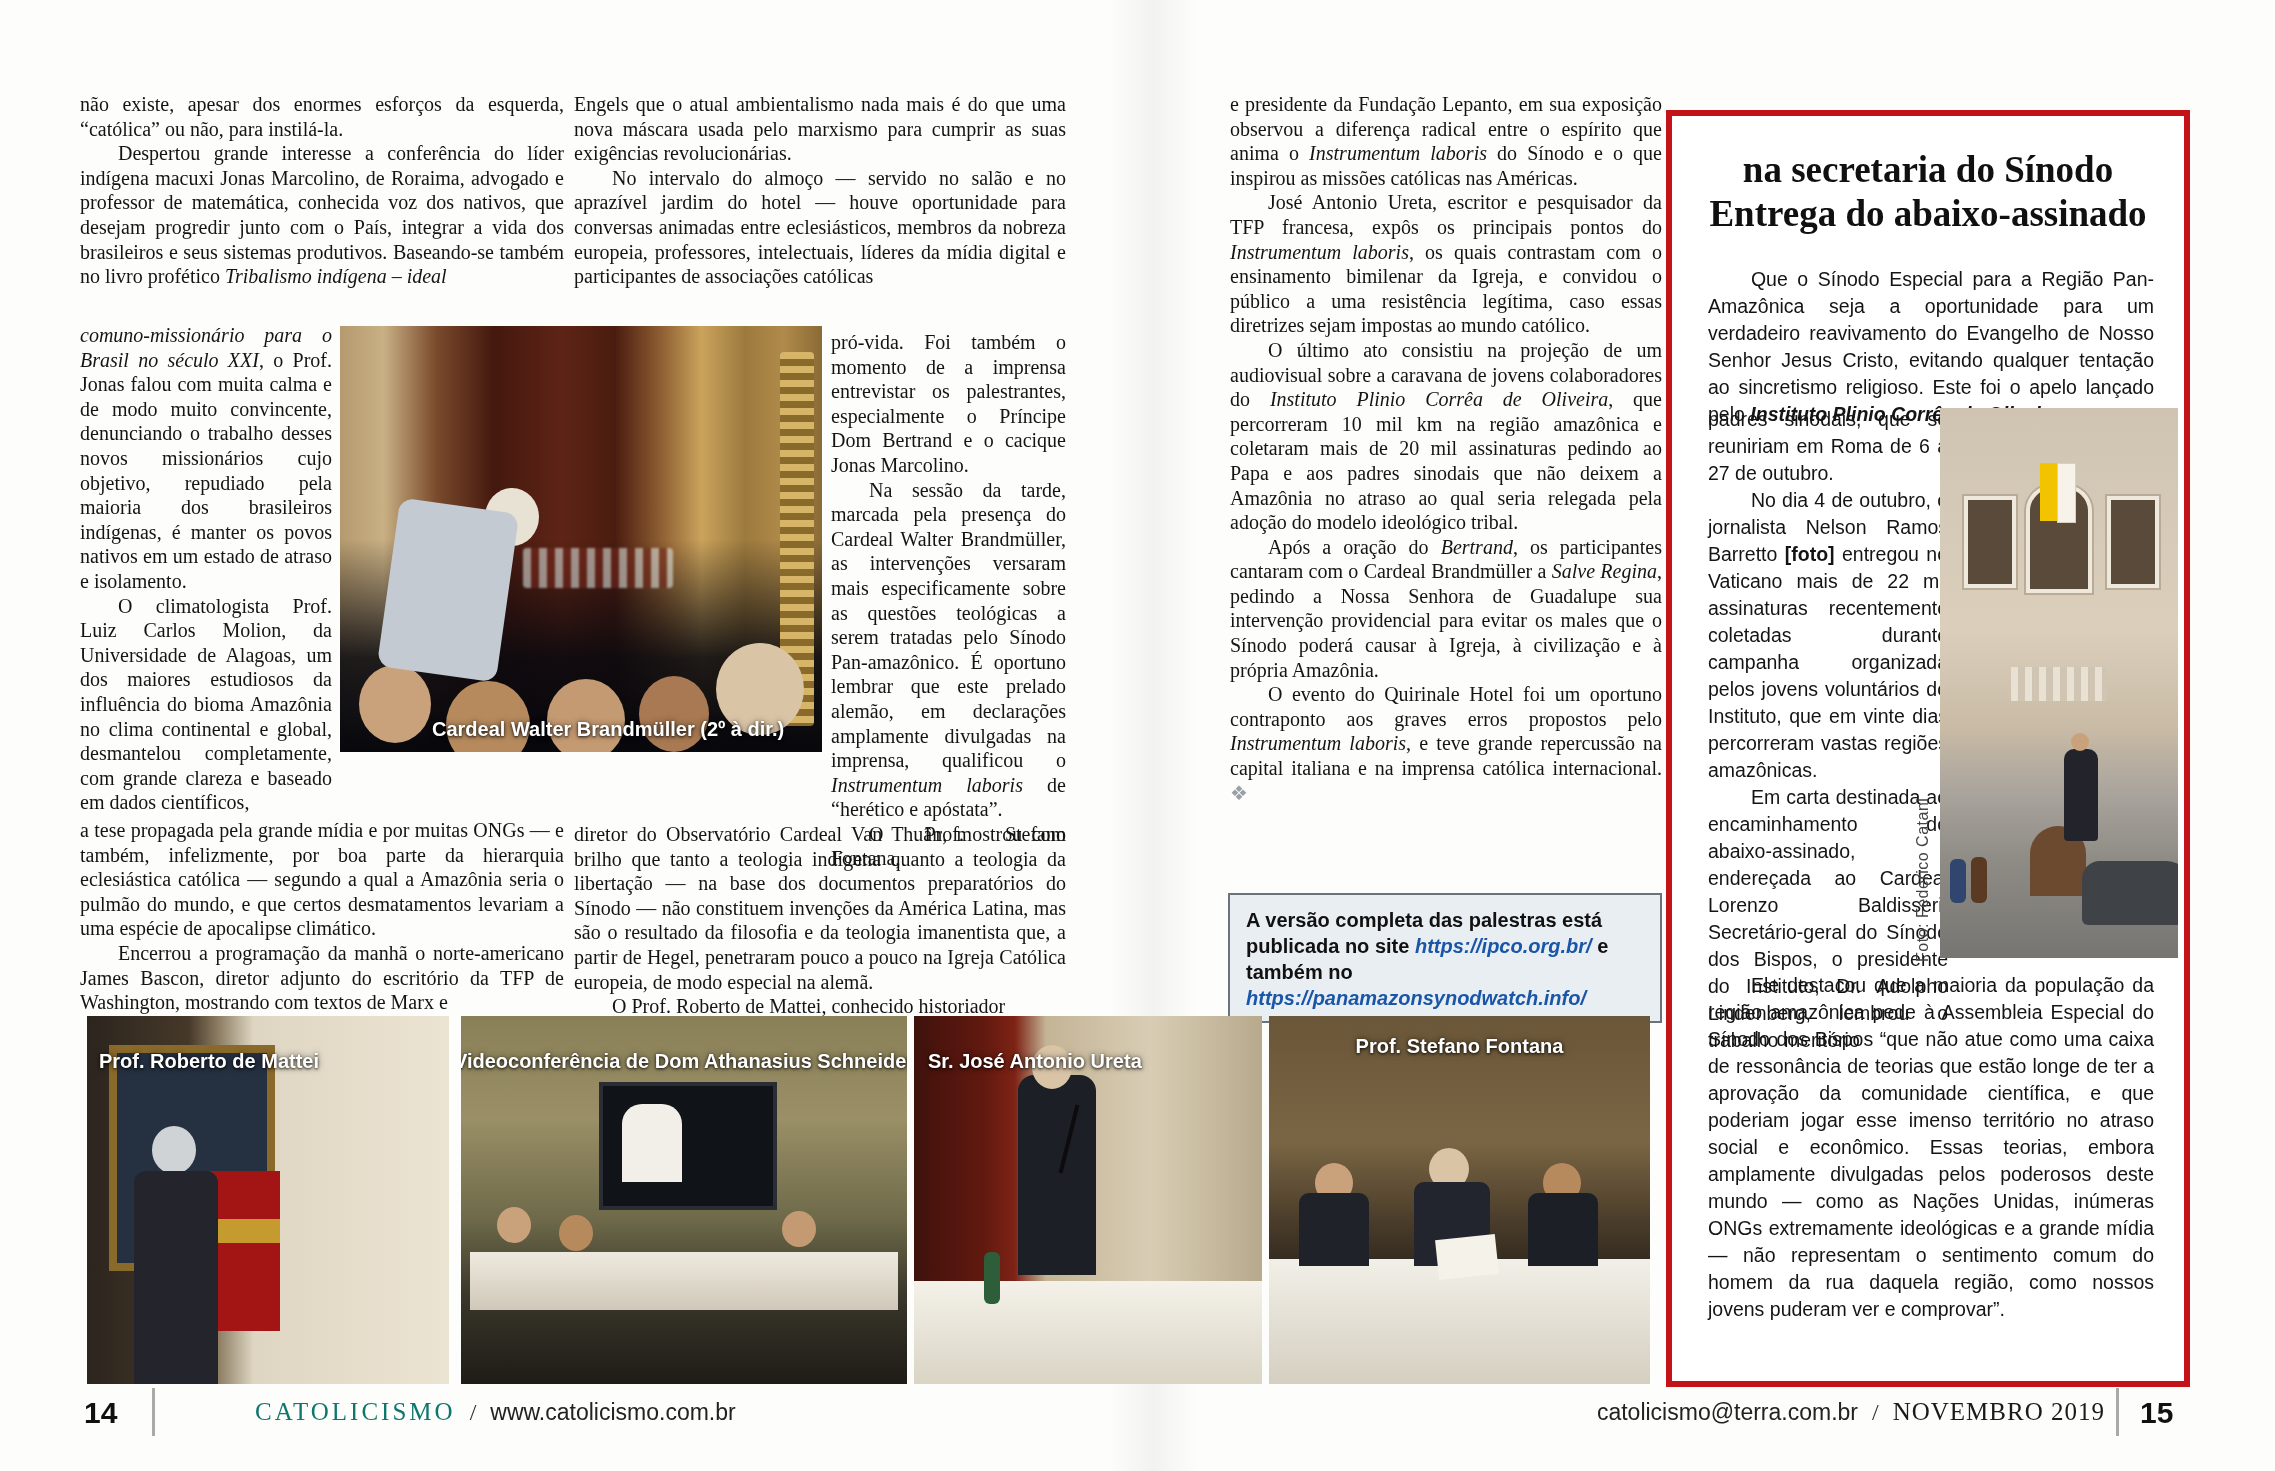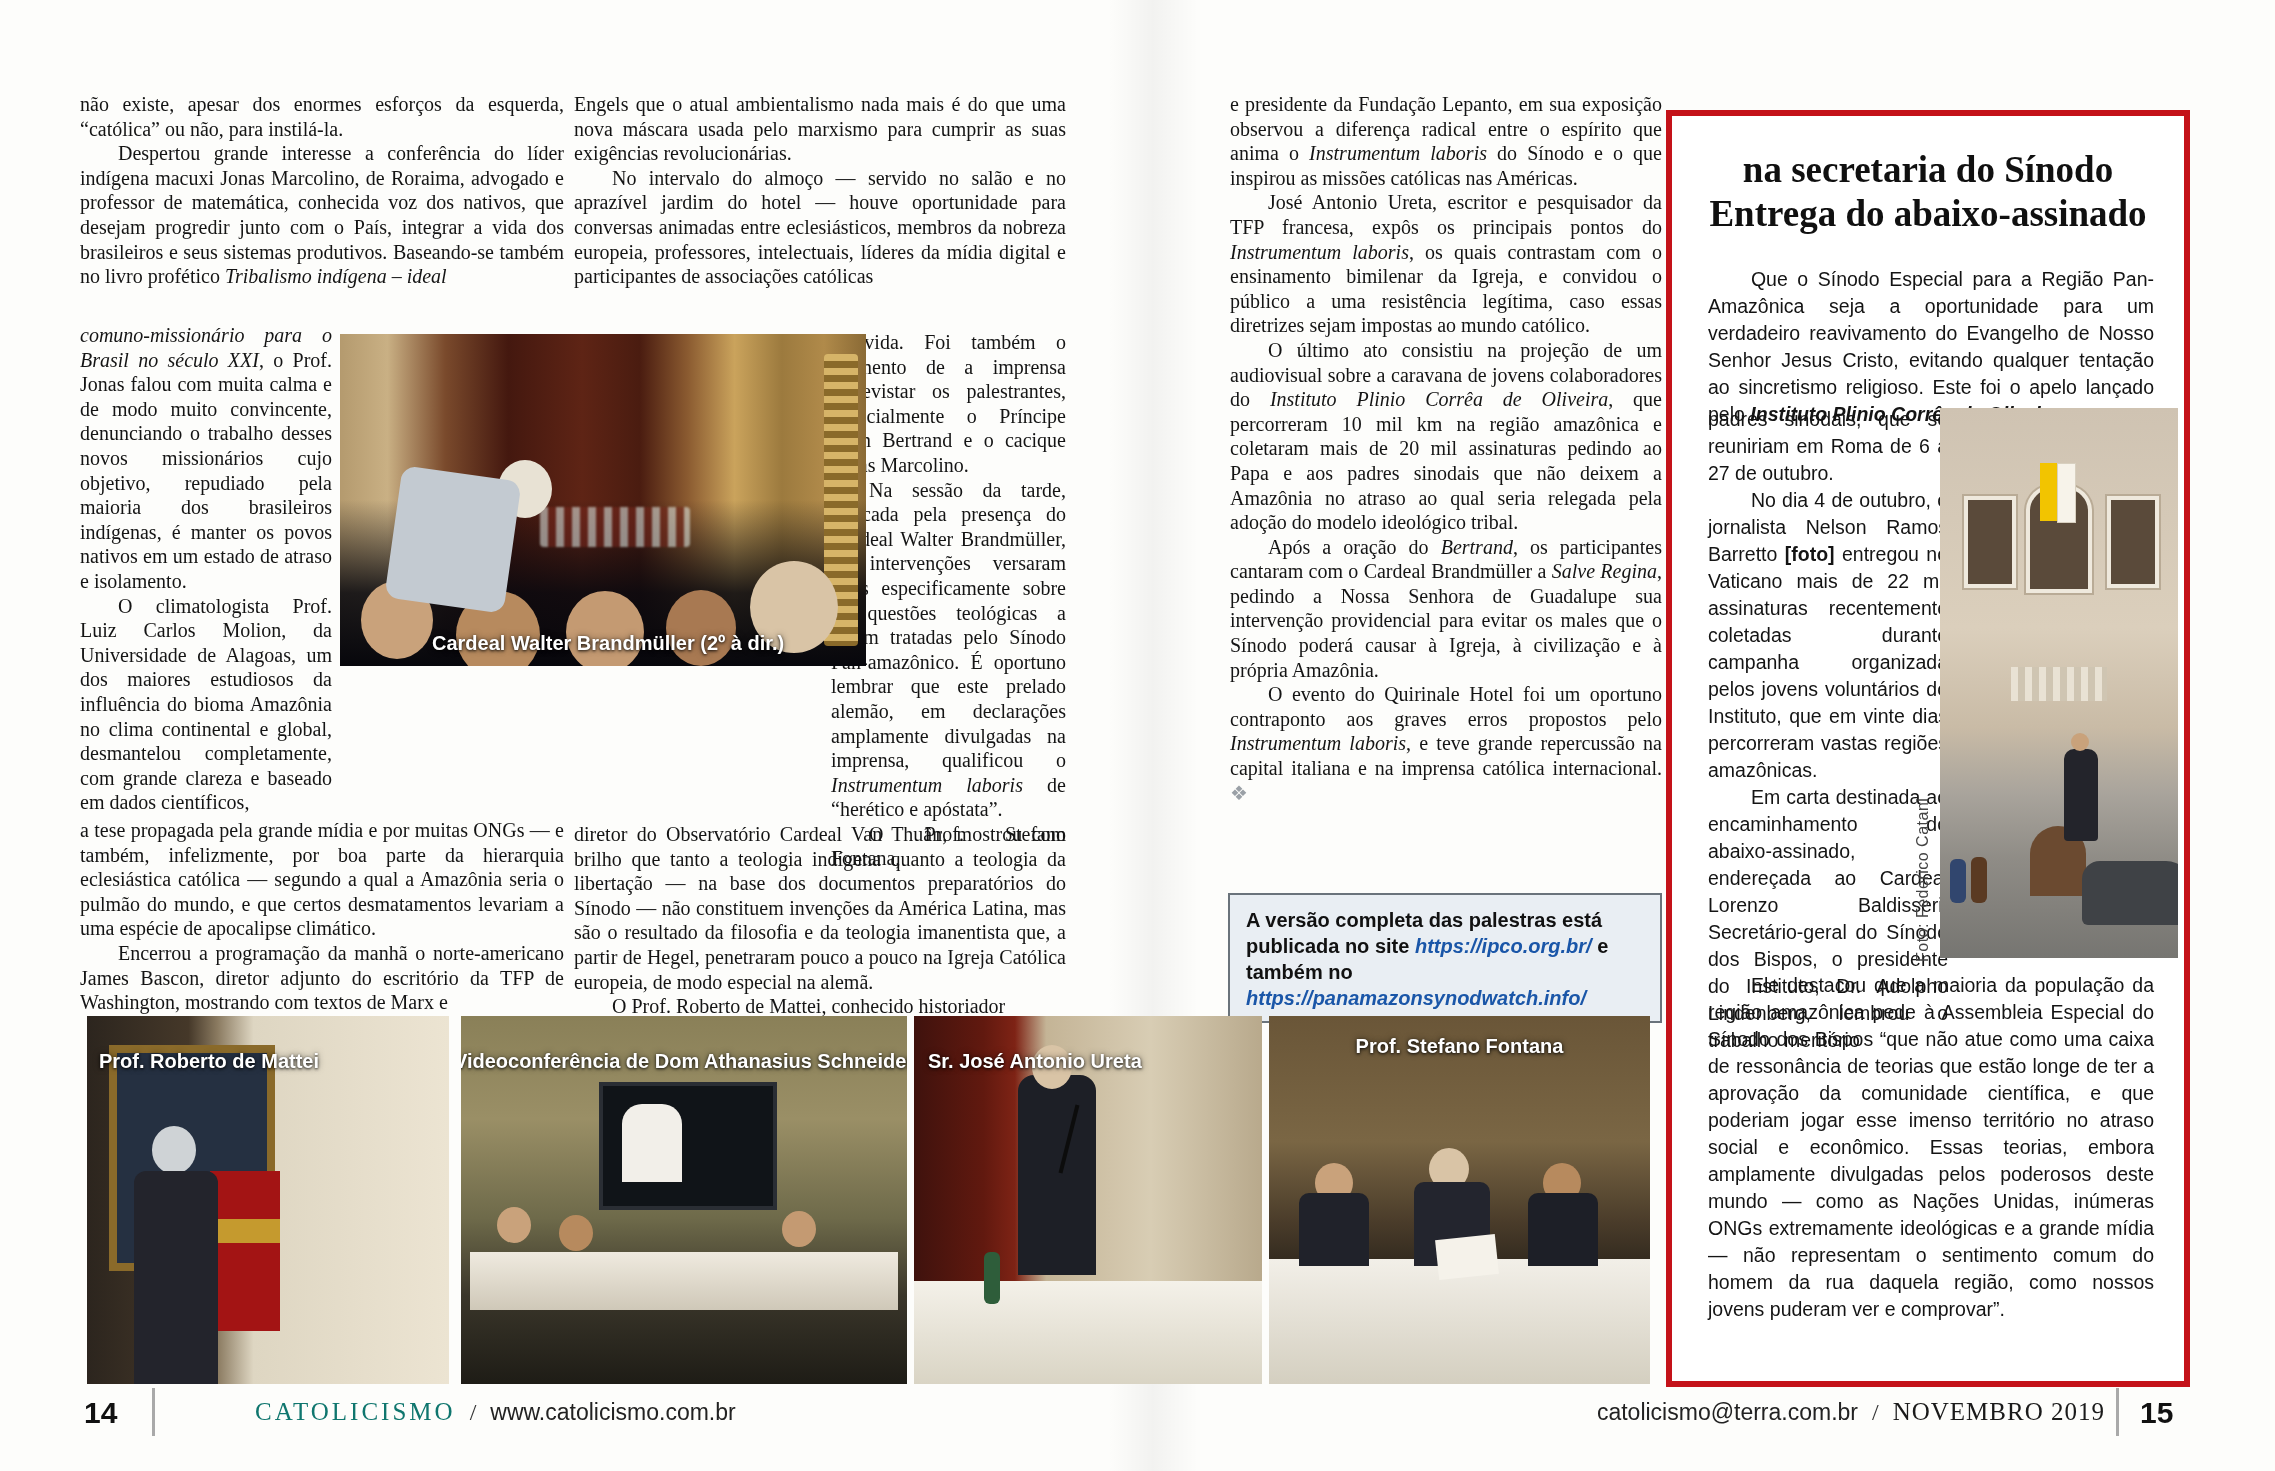--- a/index.html
+++ b/index.html
@@ -84,21 +84,21 @@
   <div class="txt" style="left:831px;top:330px;width:235px;">
       <p><span>pró-vida. Foi também o momento de a imprensa entrevistar os palestrantes, especialmente o Príncipe Dom Bertrand e o cacique Jonas Marcolino.</span></p>
       <p class="ind"><span>Na sessão da tarde, marcada pela presença do Cardeal Walter Brandmüller, as intervenções versaram mais especificamente sobre as questões teológicas a serem tratadas pelo Sínodo Pan-amazônico. É oportuno lembrar que este prelado alemão, em declarações amplamente divulgadas na imprensa, qualificou o </span><span class="r-i">Instrumentum laboris</span><span> de “herético e apóstata”.</span></p>
       <p class="ind"><span>O Prof. Stefano Fontana,</span></p>
     </div>
   <div class="txt" style="left:574px;top:822px;width:492px;">
       <p><span>diretor do Observatório Cardeal Van Thuân, mostrou com brilho que tanto a teologia indígena quanto a teologia da libertação — na base dos documentos preparatórios do Sínodo — não constituem invenções da América Latina, mas são o resultado da filosofia e da teologia imanentista que, a partir de Hegel, penetraram pouco a pouco na Igreja Católica europeia, de modo especial na alemã.</span></p>
       <p class="ind"><span>O Prof. Roberto de Mattei, conhecido historiador</span></p>
     </div>
 
-  <figure class="photo ph-main" style="left:340px;top:334px;width:482px;height:332px;margin:0;padding-left:44px;">
+  <figure class="photo ph-main" style="left:340px;top:326px;width:482px;height:426px;margin:0;">
     <div class="mirror"></div>
     <div class="bottles"></div>
     <div class="head" style="left:4%;bottom:2%;width:72px;height:78px;background:#c9a27b;"></div>
     <div class="head" style="left:22%;bottom:-4%;width:84px;height:88px;background:#b78a5e;"></div>
     <div class="head" style="left:43%;bottom:-2%;width:78px;height:82px;background:#c49a72;"></div>
     <div class="head" style="left:62%;bottom:0;width:70px;height:76px;background:#a879528;background-color:#a87952;"></div>
     <div class="head" style="left:78%;bottom:4%;width:88px;height:92px;background:#d9c4a6;"></div>
     <div class="head" style="left:30%;top:38%;width:54px;height:58px;background:#e8e2d4;"></div>
     <div class="abs" style="left:10%;top:42%;width:120px;height:40%;background:linear-gradient(180deg,#cdd3d8,#7e8floor 0);background-color:#c3cad1;transform:rotate(8deg);border-radius:14px;"></div>
     <figcaption class="cap" style="left:92px;bottom:12px;">Cardeal Walter Brandmüller (2º à dir.)</figcaption>

